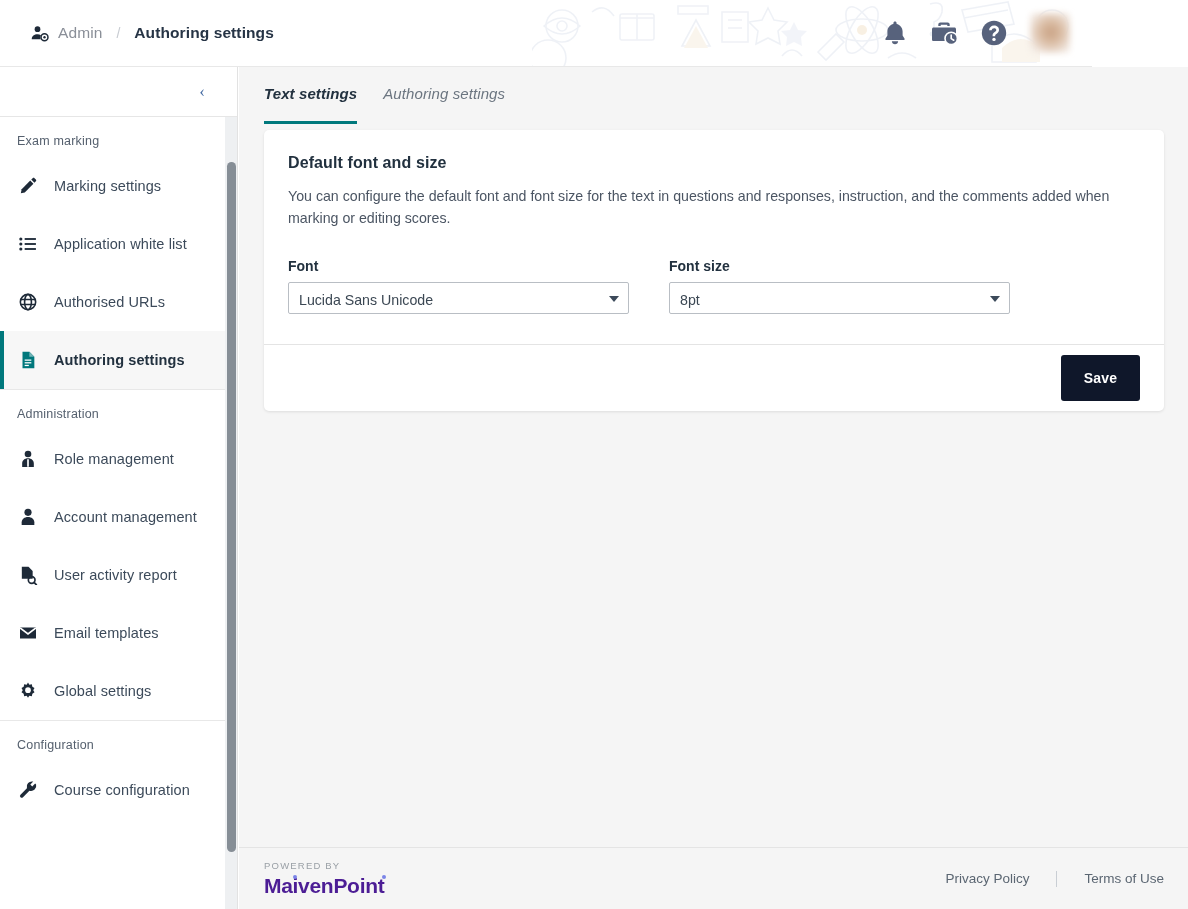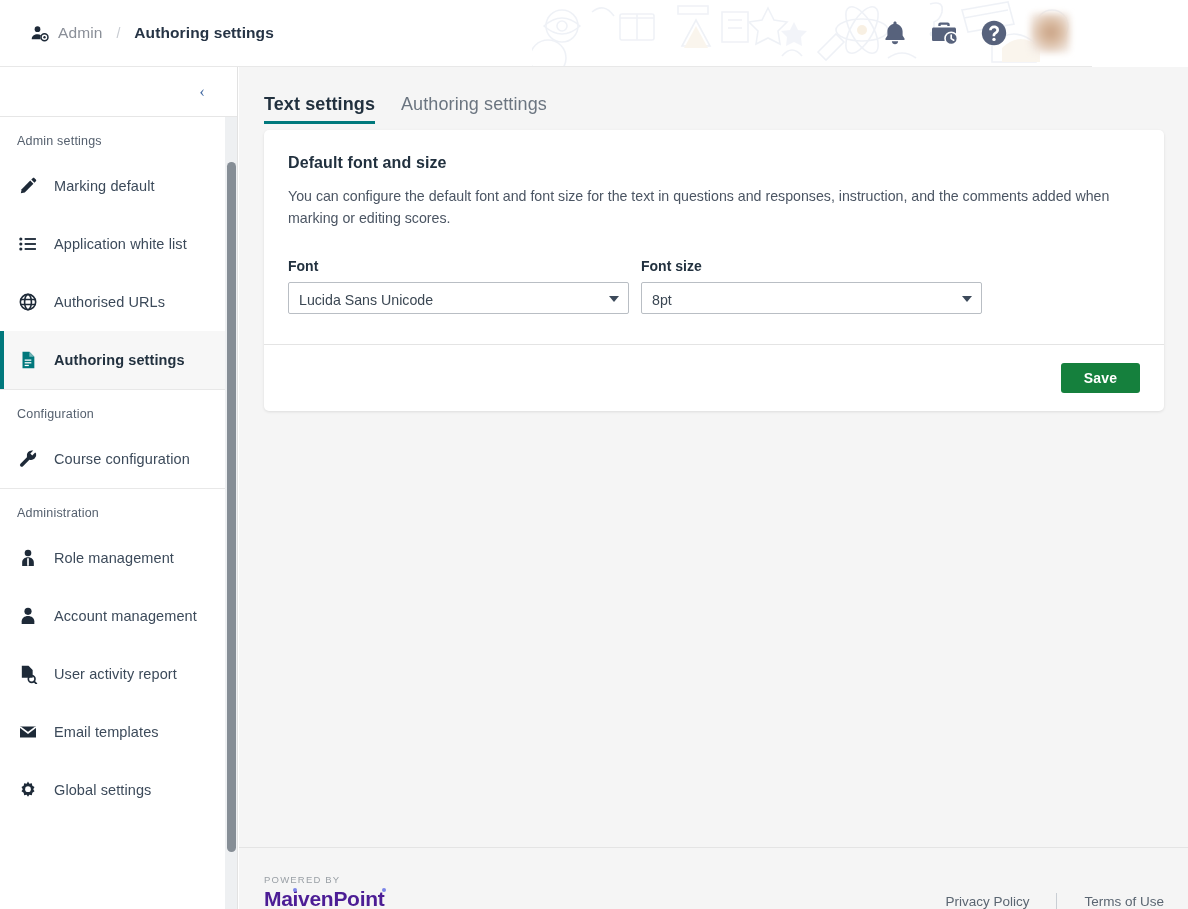--- a/index.html
+++ b/index.html
@@ -108,22 +108,22 @@
   .main {
     position: absolute; left: 239px; top: 67px;
     width: 949px; height: 842px;
     background: #f5f5f5;
   }
   .tabs {
     display: flex; align-items: flex-end; gap: 26px;
     padding: 28px 0 0 25px; height: 57px;
   }
   .tab {
-    font-size: 18px; color: #6b7580; cursor: pointer;
-    padding-bottom: 9px; position: relative; letter-spacing: .1px;
+    font-size: 15px; color: #6b7580; cursor: pointer;
+    padding-bottom: 22px; position: relative; letter-spacing: .1px; font-style: italic;
   }
   .tab.active { color: #22313f; font-weight: 700; }
   .tab.active::after {
     content: ""; position: absolute; left: 0; bottom: 0;
     width: 100%; height: 3px; background: #00787c;
   }
 
   .card {
     margin: 6px 24px 14px 25px;
     background: #ffffff;
@@ -132,21 +132,21 @@
     overflow: hidden;
   }
   .card-body { padding: 24px 24px 30px 24px; }
   .card-title {
     font-size: 16px; font-weight: 700; color: #22313f; letter-spacing: .1px;
   }
   .card-desc {
     margin-top: 14px; font-size: 14.2px; color: #4b5563;
     line-height: 1.54; max-width: 840px;
   }
-  .fields { display: flex; gap: 12px; margin-top: 28px; }
+  .fields { display: flex; gap: 40px; margin-top: 28px; }
   .field { width: 341px; }
   .field-label {
     font-size: 14px; font-weight: 700; color: #22313f; margin-bottom: 8px;
   }
   .select {
     position: relative; height: 32px;
     border: 1px solid #b9bec4; border-radius: 2px;
     background: #fff; display: flex; align-items: center;
     padding: 4px 28px 0 10px; cursor: pointer;
   }
@@ -160,35 +160,35 @@
     border-left: 5px solid transparent;
     border-right: 5px solid transparent;
     border-top: 6px solid #3c4a5a;
   }
   .card-divider { height: 1px; background: #e4e4e4; }
   .card-footer {
     height: 66px; display: flex; align-items: center;
     justify-content: flex-end; padding-right: 24px;
   }
   .btn-save {
-    background: #15803d; color: #ffffff;
+    background: #0f172a; color: #ffffff;
     border: none; border-radius: 3px;
-    height: 30px; min-width: 79px; padding: 0 18px;
+    height: 46px; min-width: 79px; padding: 0 18px;
     font-size: 14px; font-weight: 700;
     font-family: "Liberation Sans", sans-serif;
     cursor: pointer; letter-spacing: .2px;
   }
 
   
   .footer {
     position: absolute; left: 239px; bottom: 0;
     width: 949px; height: 62px;
     background: #f5f5f5;
     border-top: 1px solid #e4e4e4;
-    display: flex; align-items: flex-end; justify-content: space-between;
+    display: flex; align-items: center; justify-content: space-between;
     padding: 0 24px 0 25px;
   }
   .brand { line-height: 1; }
   .brand-pre {
     font-size: 9.5px; color: #9aa0a6; letter-spacing: 1.2px; font-weight: 400;
   }
   .brand-name {
     margin-top: 4px; font-size: 21px; font-weight: 700;
     color: #4c1d95; letter-spacing: -.3px; position: relative; display: inline-block;
   }
@@ -283,30 +283,30 @@
 </div>
 
 <div class="sidebar">
   <div class="sidebar-head">
     <span class="collapse-btn">‹</span>
   </div>
 
   <div class="nav-scroll">
 
     <div class="nav-group">
-      <div class="nav-title">Admin settings</div>
+      <div class="nav-title">Exam marking</div>
 
       <div class="nav-item">
         <span class="ni-icon">
           <svg width="20" height="20" viewBox="0 0 24 24" fill="#1e2a38">
             <path d="M17.6 2.6c.6-.6 1.6-.6 2.2 0l1.6 1.6c.6.6.6 1.6 0 2.2l-1.7 1.7-3.8-3.8z"></path>
             <path d="M14.7 5.5l3.8 3.8L8.1 19.7l-4.7 1 1-4.7z"></path>
           </svg>
         </span>
-        <span class="ni-label">Marking default</span>
+        <span class="ni-label">Marking settings</span>
       </div>
 
       <div class="nav-item">
         <span class="ni-icon">
           <svg width="20" height="20" viewBox="0 0 24 24" fill="#1e2a38">
             <circle cx="3.4" cy="6" r="1.9"></circle>
               <circle cx="3.4" cy="12" r="1.9"></circle>
               <circle cx="3.4" cy="18" r="1.9"></circle>
             <rect x="8" y="4.9" width="13.5" height="2.2"></rect>
             <rect x="8" y="10.9" width="13.5" height="2.2"></rect>
@@ -338,32 +338,20 @@
                 <rect x="8" y="17.8" width="5" height="1.5"></rect>
               </g>
           </svg>
         </span>
         <span class="ni-label">Authoring settings</span>
       </div>
 
     </div>
 
     <div class="nav-group">
-      <div class="nav-title">Configuration</div>
-      <div class="nav-item">
-        <span class="ni-icon">
-          <svg width="20" height="20" viewBox="0 0 24 24" fill="#1e2a38">
-            <path d="M20.6 4.2l-3.5 3.5-2.3-2.3 3.5-3.5a6.3 6.3 0 0 0-7.6 8l-7.7 7.7a2.1 2.1 0 0 0 3 3l7.7-7.7a6.3 6.3 0 0 0 8-7.6z"></path>
-          </svg>
-        </span>
-        <span class="ni-label">Course configuration</span>
-      </div>
-    </div>
-
-    <div class="nav-group">
       <div class="nav-title">Administration</div>
 
       <div class="nav-item">
         <span class="ni-icon">
           <svg width="20" height="20" viewBox="0 0 24 24" fill="#1e2a38">
             <circle cx="12" cy="6" r="4"></circle>
             <path d="M12 11.2c-4 0-7 2.6-7 6.2v4.2h14v-4.2c0-3.6-3-6.2-7-6.2z"></path>
             <path d="M11 12.4h2v9h-2z" fill="#ffffff"></path>
           </svg>
         </span>
@@ -402,20 +390,32 @@
       </div>
 
       <div class="nav-item">
         <span class="ni-icon">
           <svg width="20" height="20" viewBox="0 0 24 24" fill="#1e2a38">
             <path d="M12 1.8l1.6 2.6 3-.6.6 3 2.6 1.6-1.5 2.6 1.5 2.6-2.6 1.6-.6 3-3-.6L12 20.2l-1.6-2.6-3 .6-.6-3-2.6-1.6 1.5-2.6-1.5-2.6 2.6-1.6.6-3 3 .6z"></path>
             <circle cx="12" cy="11" r="3.4" fill="#ffffff"></circle>
           </svg>
         </span>
         <span class="ni-label">Global settings</span>
+      </div>
+    </div>
+
+    <div class="nav-group">
+      <div class="nav-title">Configuration</div>
+      <div class="nav-item">
+        <span class="ni-icon">
+          <svg width="20" height="20" viewBox="0 0 24 24" fill="#1e2a38">
+            <path d="M20.6 4.2l-3.5 3.5-2.3-2.3 3.5-3.5a6.3 6.3 0 0 0-7.6 8l-7.7 7.7a2.1 2.1 0 0 0 3 3l7.7-7.7a6.3 6.3 0 0 0 8-7.6z"></path>
+          </svg>
+        </span>
+        <span class="ni-label">Course configuration</span>
       </div>
     </div>
   </div>
 
   <div class="sb-track">
     <div class="sb-thumb"></div>
   </div>
 </div>
 
 <div class="main">

